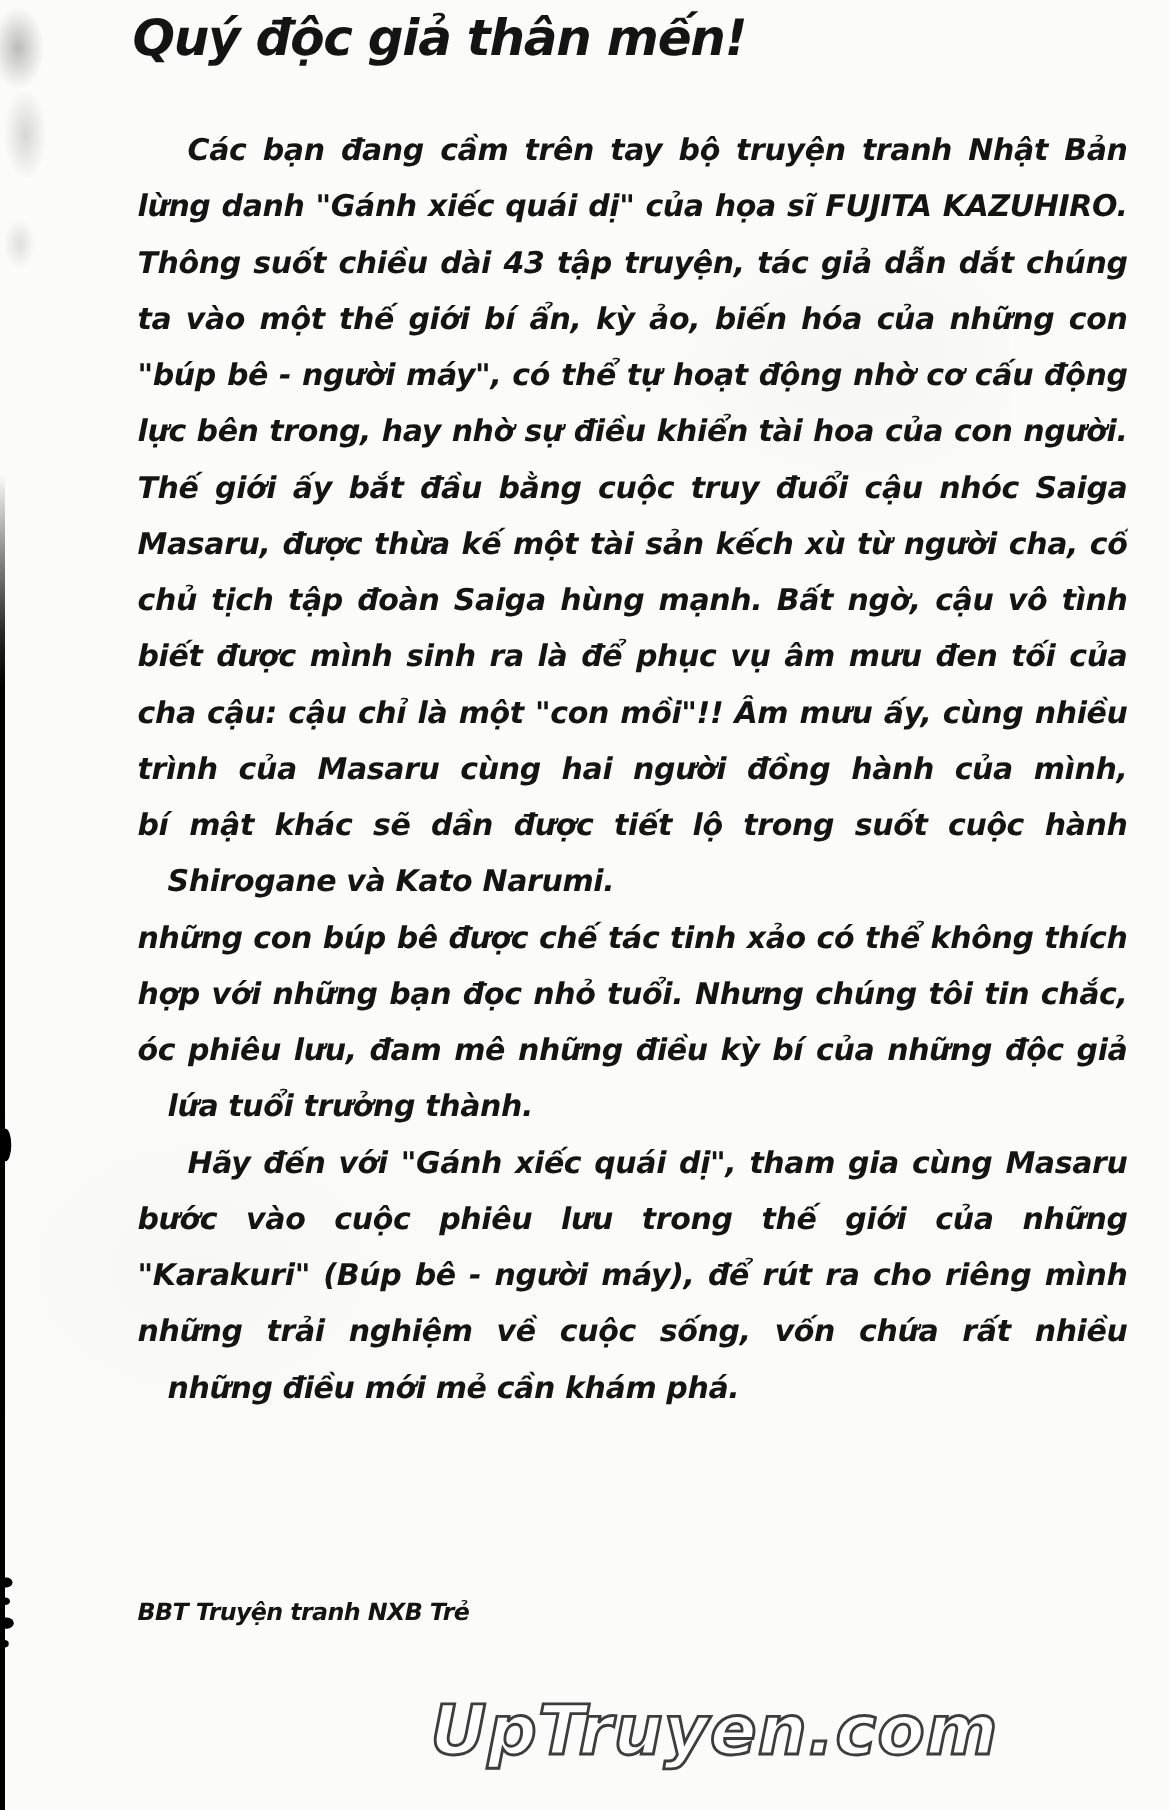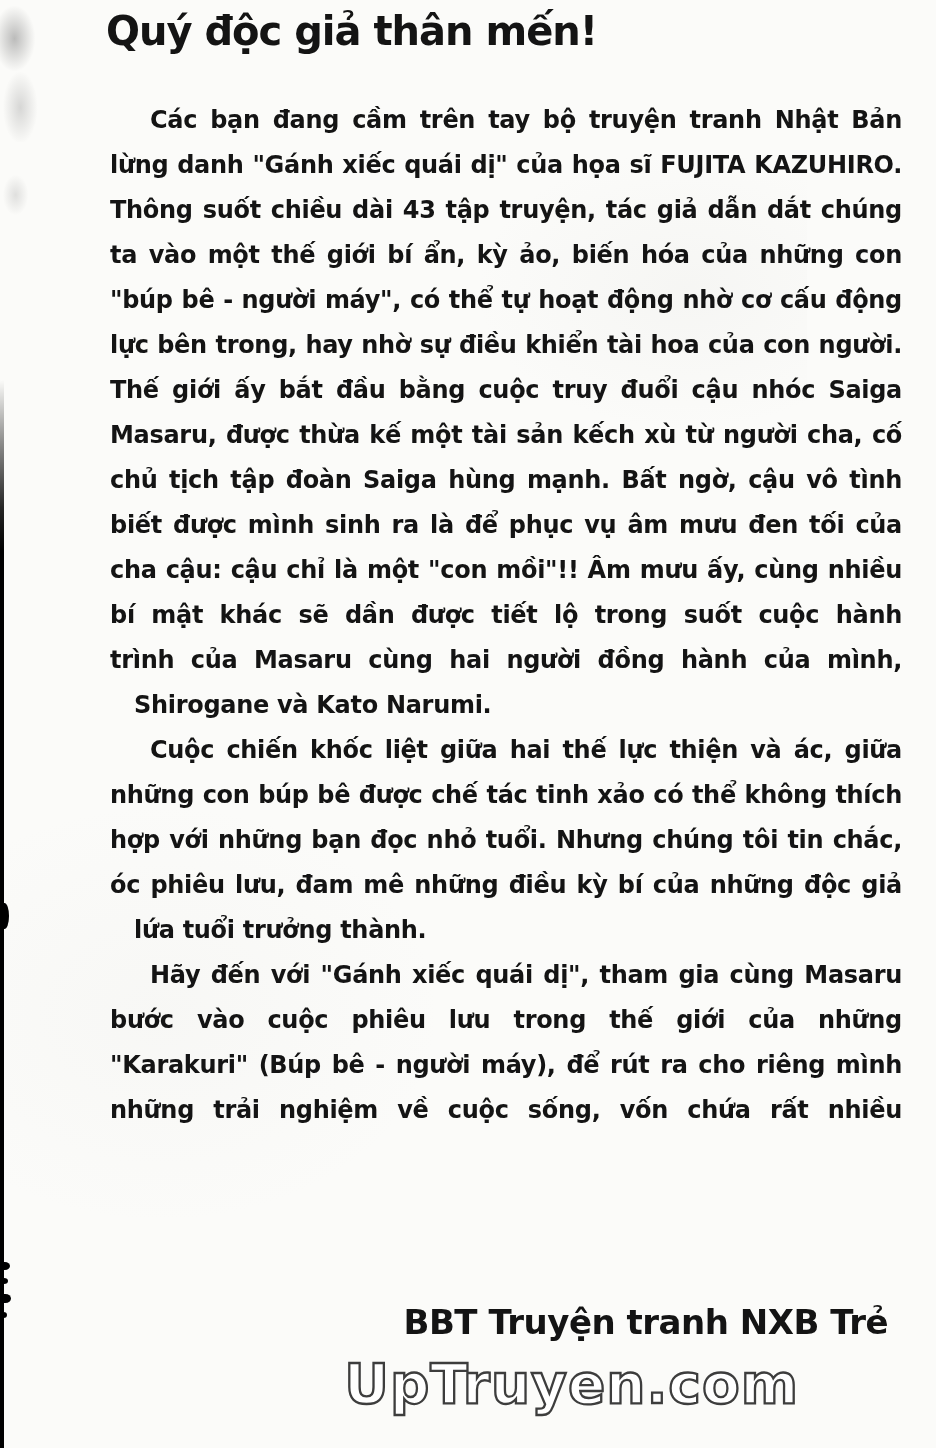--- a/index.html
+++ b/index.html
@@ -16,20 +16,21 @@
     overflow: hidden;
   }
   .page {
     position: relative;
     width: 807px;
     height: 1448px;
     background:
       radial-gradient(ellipse 300px 200px at 85% 20%, rgba(200,200,195,0.10), transparent 70%),
       radial-gradient(ellipse 400px 300px at 20% 70%, rgba(205,205,200,0.08), transparent 70%),
       var(--paper);
+    font-style: italic;
   }
   
   .left-line {
     position: absolute;
     left: 0; top: 380px;
     width: 4px; height: 1068px;
     background: linear-gradient(to bottom, rgba(0,0,0,0) 0%, rgba(0,0,0,0.45) 6%, rgba(0,0,0,0.85) 12%, #000 16%, #000 100%);
   }
   .blob1 { position: absolute; left: 0; top: 903px; width: 9px; height: 26px; background: #000; border-radius: 0 60% 60% 0; }
   .tick1 { position: absolute; left: 0; top: 1262px; width: 10px; height: 8px; background: #000; border-radius: 0 50% 50% 0; }
@@ -69,25 +70,25 @@
     letter-spacing: -0.3px;
     text-align: justify;
     text-align-last: justify;
     overflow: hidden;
     white-space: nowrap;
   }
   .line.first { text-indent: 40px; }
   .line.last { text-align-last: left; margin-left: 24px; }
   .signature {
     position: absolute;
-    left: 110px; top: 1300px;
+    left: 110px; top: 1268px;
     width: 792px;
     padding-right: 14px;
-    text-align: right;
-    font-size: 34px;
+    text-align: left;
+    font-size: 19px;
     font-weight: bold;
     line-height: 45px;
     letter-spacing: -0.5px;
   }
   .watermark {
     position: absolute;
     right: 8px; top: 1352px;
     font-size: 55px;
     font-weight: bold;
     letter-spacing: 1px;
@@ -119,36 +120,36 @@
         <div class="line">lừng danh "Gánh xiếc quái dị" của họa sĩ FUJITA KAZUHIRO.</div>
         <div class="line">Thông suốt chiều dài 43 tập truyện, tác giả dẫn dắt chúng</div>
         <div class="line">ta vào một thế giới bí ẩn, kỳ ảo, biến hóa của những con</div>
         <div class="line">"búp bê - người máy", có thể tự hoạt động nhờ cơ cấu động</div>
         <div class="line">lực bên trong, hay nhờ sự điều khiển tài hoa của con người.</div>
         <div class="line">Thế giới ấy bắt đầu bằng cuộc truy đuổi cậu nhóc Saiga</div>
         <div class="line">Masaru, được thừa kế một tài sản kếch xù từ người cha, cố</div>
         <div class="line">chủ tịch tập đoàn Saiga hùng mạnh. Bất ngờ, cậu vô tình</div>
         <div class="line">biết được mình sinh ra là để phục vụ âm mưu đen tối của</div>
         <div class="line">cha cậu: cậu chỉ là một "con mồi"!! Âm mưu ấy, cùng nhiều</div>
+        <div class="line">trình của Masaru cùng hai người đồng hành của mình,</div>
         <div class="line">bí mật khác sẽ dần được tiết lộ trong suốt cuộc hành</div>
-        <div class="line">trình của Masaru cùng hai người đồng hành của mình,</div>
         <div class="line last">Shirogane và Kato Narumi.</div>
       </div>
       <div class="para">
-        <div class="line first">Cuộc chiến khốc liệt giữa hai thế lực thiện và ác, giữa</div>
         <div class="line">những con búp bê được chế tác tinh xảo có thể không thích</div>
         <div class="line">hợp với những bạn đọc nhỏ tuổi. Nhưng chúng tôi tin chắc,</div>
         <div class="line">óc phiêu lưu, đam mê những điều kỳ bí của những độc giả</div>
         <div class="line last">lứa tuổi trưởng thành.</div>
       </div>
       <div class="para">
         <div class="line first">Hãy đến với "Gánh xiếc quái dị", tham gia cùng Masaru</div>
         <div class="line">bước vào cuộc phiêu lưu trong thế giới của những</div>
         <div class="line">"Karakuri" (Búp bê - người máy), để rút ra cho riêng mình</div>
         <div class="line">những trải nghiệm về cuộc sống, vốn chứa rất nhiều</div>
+        <div class="line last">những điều mới mẻ cần khám phá.</div>
       </div>
     </div>
 
   <div class="signature">BBT Truyện tranh NXB Trẻ</div>
 
   <div class="watermark">UpTruyen.com</div>
 
 </div>
 
 </body></html>

